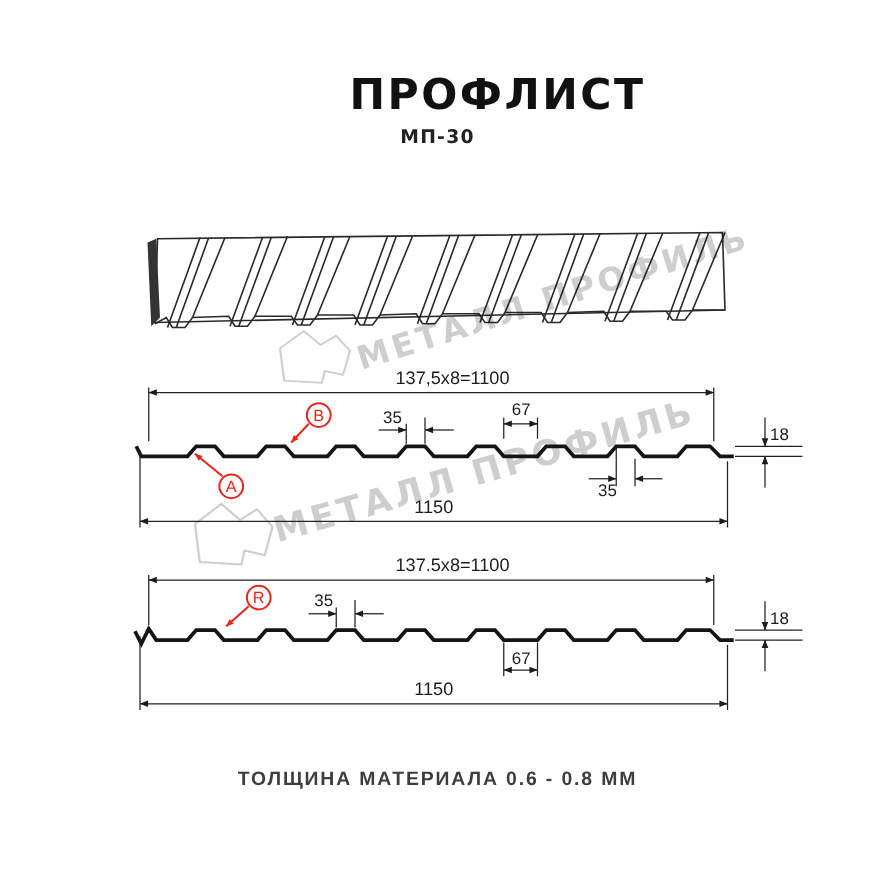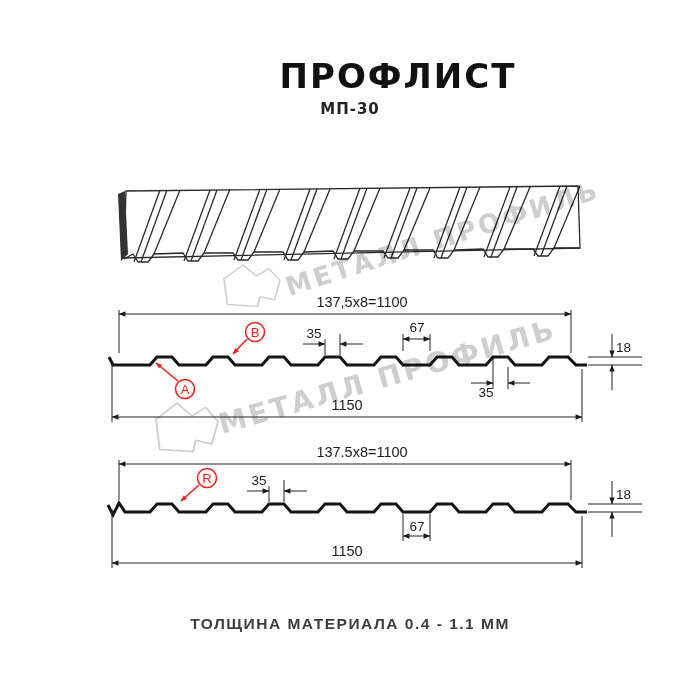--- a/index.html
+++ b/index.html
@@ -188,14 +188,14 @@
       </g>
 
       <g>
         <line class="red" x1="199" y1="485" x2="181" y2="501" marker-end="url(#arrR)"></line>
         <circle class="red" cx="207" cy="478" r="9.5"></circle>
         <text class="redtxt" x="207" y="482.5" text-anchor="middle">R</text>
       </g>
     </g>
   </svg>
 
-  <div class="footnote">ТОЛЩИНА МАТЕРИАЛА 0.4 - 1.1 ММ</div>
+  <div class="footnote">ТОЛЩИНА МАТЕРИАЛА 0.6 - 0.8 ММ</div>
 </div>
 
 </body></html>

